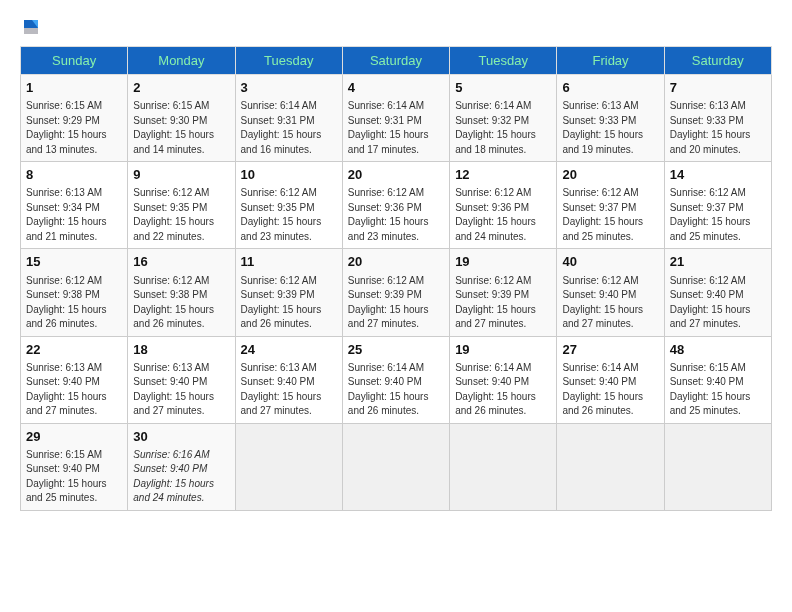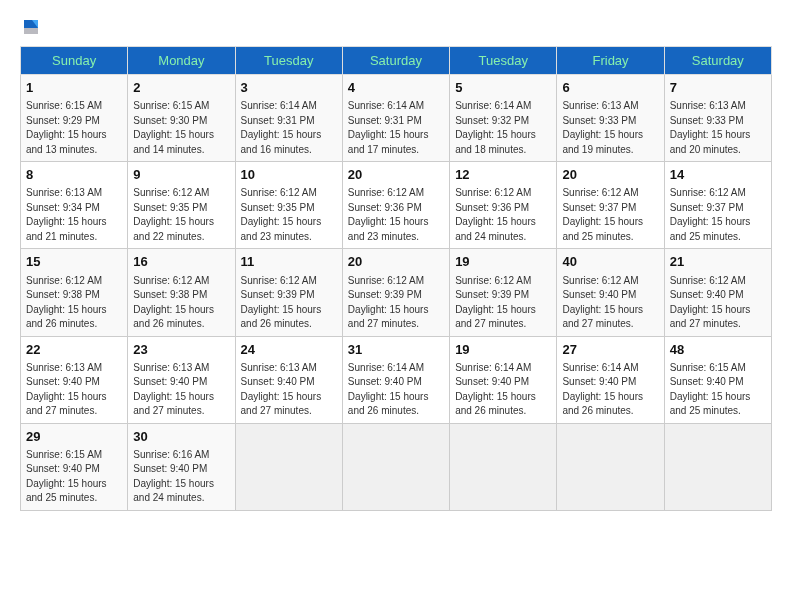--- a/index.html
+++ b/index.html
@@ -282,35 +282,35 @@
       </tr>
       <tr>
         <td>
           <span class="day-num">22</span>
           <div class="day-info" style="white-space: pre-line;">Sunrise: 6:13 AM
 Sunset: 9:40 PM
 Daylight: 15 hours
 and 27 minutes.</div>
         </td>
         <td>
-          <span class="day-num">23</span>
+          <span class="day-num">18</span>
           <div class="day-info" style="white-space: pre-line;">Sunrise: 6:13 AM
 Sunset: 9:40 PM
 Daylight: 15 hours
 and 27 minutes.</div>
         </td>
         <td>
           <span class="day-num">24</span>
           <div class="day-info" style="white-space: pre-line;">Sunrise: 6:13 AM
 Sunset: 9:40 PM
 Daylight: 15 hours
 and 27 minutes.</div>
         </td>
         <td>
-          <span class="day-num">31</span>
+          <span class="day-num">25</span>
           <div class="day-info" style="white-space: pre-line;">Sunrise: 6:14 AM
 Sunset: 9:40 PM
 Daylight: 15 hours
 and 26 minutes.</div>
         </td>
         <td>
           <span class="day-num">19</span>
           <div class="day-info" style="white-space: pre-line;">Sunrise: 6:14 AM
 Sunset: 9:40 PM
 Daylight: 15 hours
@@ -334,21 +334,21 @@
       <tr>
         <td>
           <span class="day-num">29</span>
           <div class="day-info" style="white-space: pre-line;">Sunrise: 6:15 AM
 Sunset: 9:40 PM
 Daylight: 15 hours
 and 25 minutes.</div>
         </td>
         <td>
           <span class="day-num">30</span>
-          <div class="day-info" style="white-space: pre-line;">Sunrise: 6:16 AM
+          <div class="day-info" style="white-space: pre-line; font-style: italic;">Sunrise: 6:16 AM
 Sunset: 9:40 PM
 Daylight: 15 hours
 and 24 minutes.</div>
         </td>
         <td class="empty-cell"></td>
         <td class="empty-cell"></td>
         <td class="empty-cell"></td>
         <td class="empty-cell"></td>
         <td class="empty-cell"></td>
       </tr>

